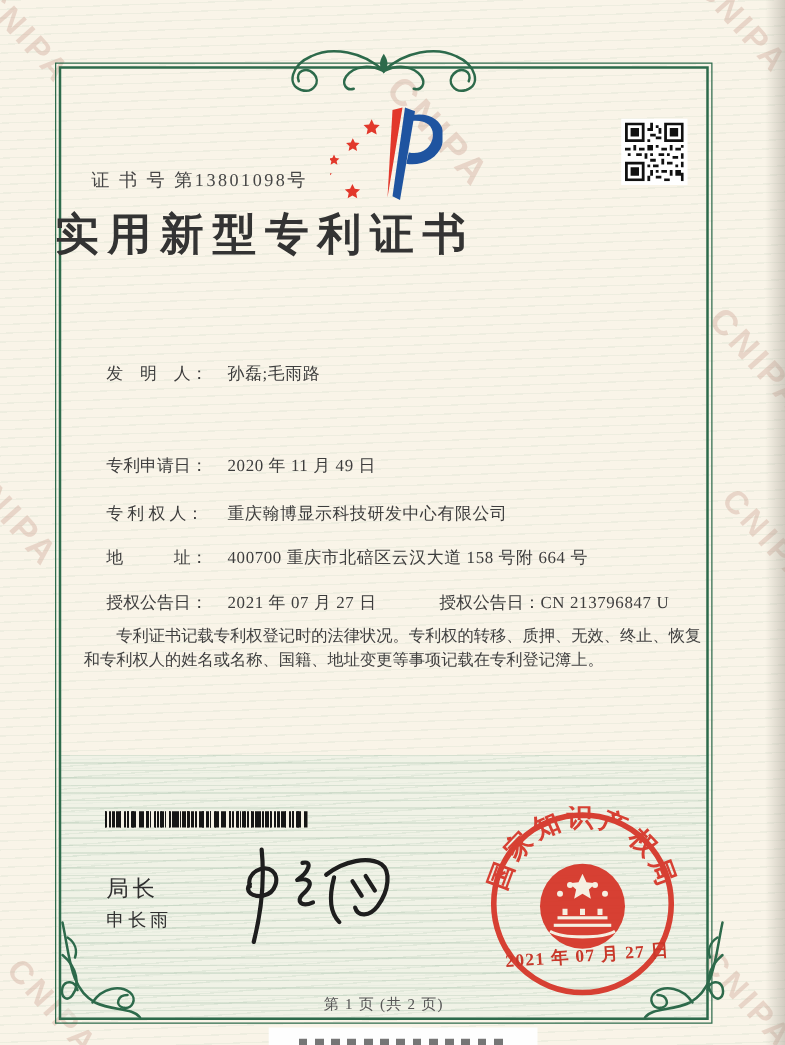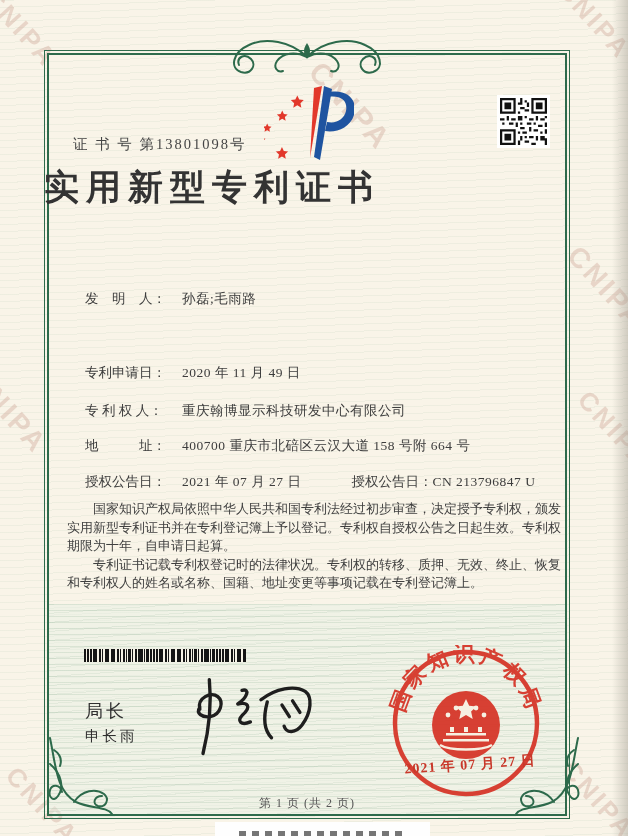--- a/index.html
+++ b/index.html
@@ -166,21 +166,20 @@
     <span class="flabel">专 利 权 人：</span><span class="fval">重庆翰博显示科技研发中心有限公司</span>
   </div>
   <div class="frow" style="top:437px;">
     <span class="flabel">地　　　址：</span><span class="fval">400700 重庆市北碚区云汉大道 158 号附 664 号</span>
   </div>
   <div class="frow" style="top:473px;">
     <span class="flabel">授权公告日：</span><span class="fval">2021 年 07 月 27 日</span><span class="pair2">授权公告日：</span><span class="fval">CN 213796847 U</span>
   </div>
 
   <div class="paras">
-    <p>国家知识产权局依照中华人民共和国专利法经过初步审查，决定授予专利权，颁发实用新型专利证书并在专利登记簿上予以登记。专利权自授权公告之日起生效。专利权期限为十年，自申请日起算。</p>
     <p>专利证书记载专利权登记时的法律状况。专利权的转移、质押、无效、终止、恢复和专利权人的姓名或名称、国籍、地址变更等事项记载在专利登记簿上。</p>
   </div>
 
   <div class="barcode"></div>
   <div class="director-title">局长</div>
   <div class="director-name">申长雨</div>
 
   <svg class="signature" viewBox="0 0 150 85">
     <g stroke="#1e1e1e" fill="none" stroke-width="3.2" stroke-linecap="round" stroke-linejoin="round">
       <path d="M16,38 C13,27 27,21 33,26 C39,31 36,43 26,45 C18,46 12,42 16,36"></path>

